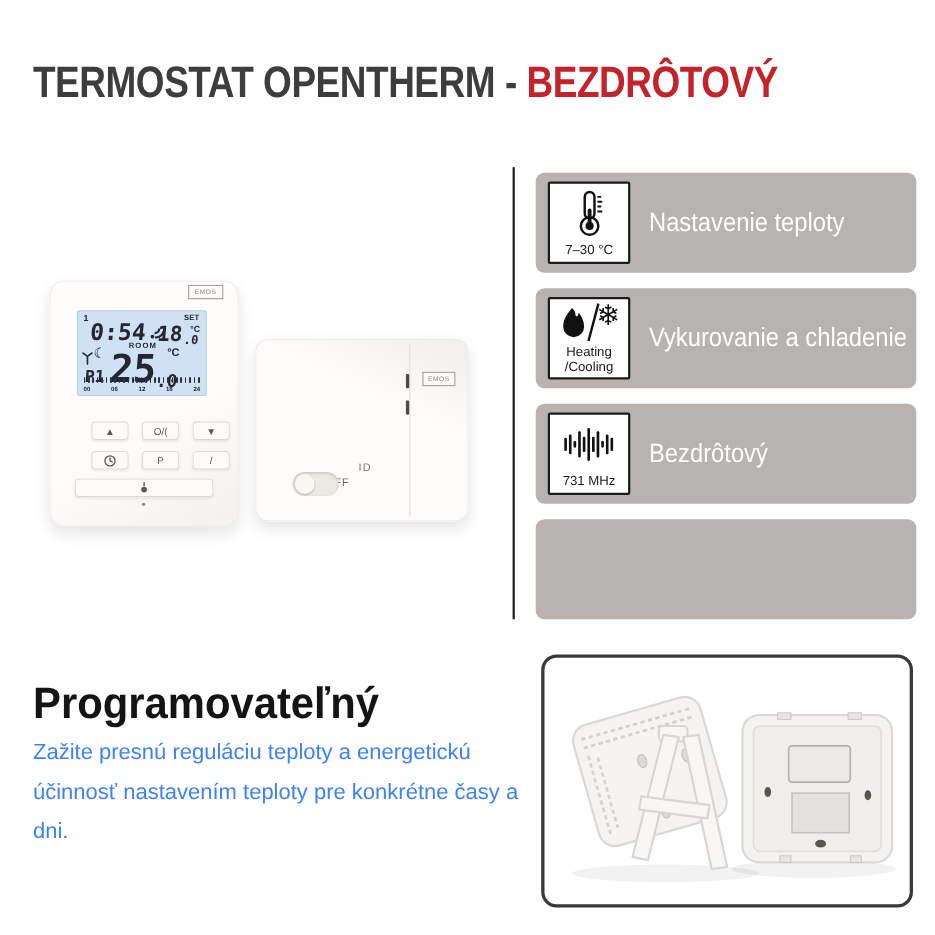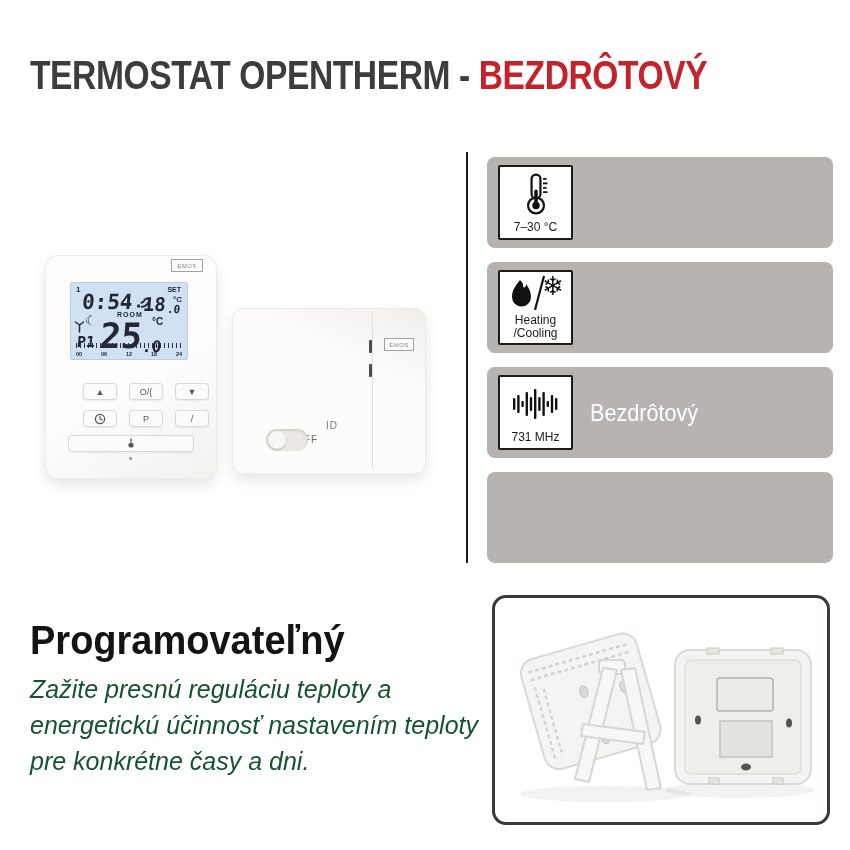--- a/index.html
+++ b/index.html
@@ -75,21 +75,21 @@
   .tile .cap{font-size:12px;color:#1a1a1a;line-height:12.5px;text-align:center;
      white-space:pre-line;padding-bottom:5px;}
   .f-label{position:absolute;left:103px;top:0;height:91px;display:flex;align-items:center;}
   .f-label span{font-size:24px;color:#ffffff;line-height:28px;white-space:nowrap;
      transform:scaleX(0.9);transform-origin:left center;}
   .f-label span.wrap{white-space:normal;width:200px;}
 
   
   .desc-heading{position:absolute;left:30px;top:585px;font-size:40px;font-weight:700;color:#141414;
      transform:scaleX(0.95);transform-origin:left top;white-space:nowrap;}
-  .desc-body{position:absolute;left:30px;top:646px;width:452px;font-size:25px;line-height:36px;color:#14532d;font-style:italic;}
+  .desc-body{position:absolute;left:30px;top:646px;width:452px;font-size:20px;line-height:36px;color:#3b82f6;}
 
   
   .backbox{position:absolute;left:492px;top:595px;width:338px;height:230px;box-sizing:border-box;
      border:3px solid #3a3937;border-radius:14px;background:#fff;overflow:hidden;}
   .backbox svg{display:block;}
 
   .icon-stroke{stroke:#111;fill:none;stroke-width:2.5;stroke-linecap:round;stroke-linejoin:round;}
   svg text{font-family:"DejaVu Sans",sans-serif;}
 </style>
 </head>
@@ -182,34 +182,40 @@
           <svg width="44" height="46" viewBox="0 0 44 52">
             <rect class="icon-stroke" x="17" y="4" width="10" height="27" rx="5"></rect>
             <circle class="icon-stroke" cx="22" cy="39" r="9"></circle>
             <line x1="22" y1="23" x2="22" y2="35" stroke="#111" stroke-width="4" stroke-linecap="round"></line>
             <circle cx="22" cy="39" r="4.2" fill="#111"></circle>
             <path d="M30 9 h4 M30 14 h5 M30 19 h4 M30 24 h5" stroke="#111" stroke-width="2"></path>
           </svg>
         </span>
         <span class="cap">7–30 °C</span>
       </div>
+      <div class="f-label">
+          <span>Nastavenie teploty</span>
+        </div>
     </div>
 
     <div class="feature">
       <div class="tile">
         <span class="ic">
           <svg width="58" height="42" viewBox="0 0 58 42">
             <path d="M13 8 C9 13 5 18 5 25 a9.5 9.5 0 0 0 19 0 C24 20 22 16 19 12 C19 16 16 17 16 13 C16 11 14.5 9.5 13 8 Z" fill="#111"></path>
             <line x1="28" y1="38" x2="37" y2="4" stroke="#111" stroke-width="2.2"></line>
             <text x="46" y="23" font-size="26" font-weight="bold" text-anchor="middle" fill="#111">❄</text>
           </svg>
         </span>
         <span class="cap">Heating
 /Cooling</span>
       </div>
+      <div class="f-label">
+          <span>Vykurovanie a chladenie</span>
+        </div>
     </div>
 
     <div class="feature">
       <div class="tile">
         <span class="ic">
           <svg width="52" height="40" viewBox="0 0 52 40">
             <g fill="#111">
               <rect x="3" y="14" width="2.4" height="12" rx="1"></rect>
               <rect x="7.2" y="11" width="2.4" height="18" rx="1"></rect>
               <rect x="11.4" y="17" width="2.4" height="6" rx="1"></rect>

